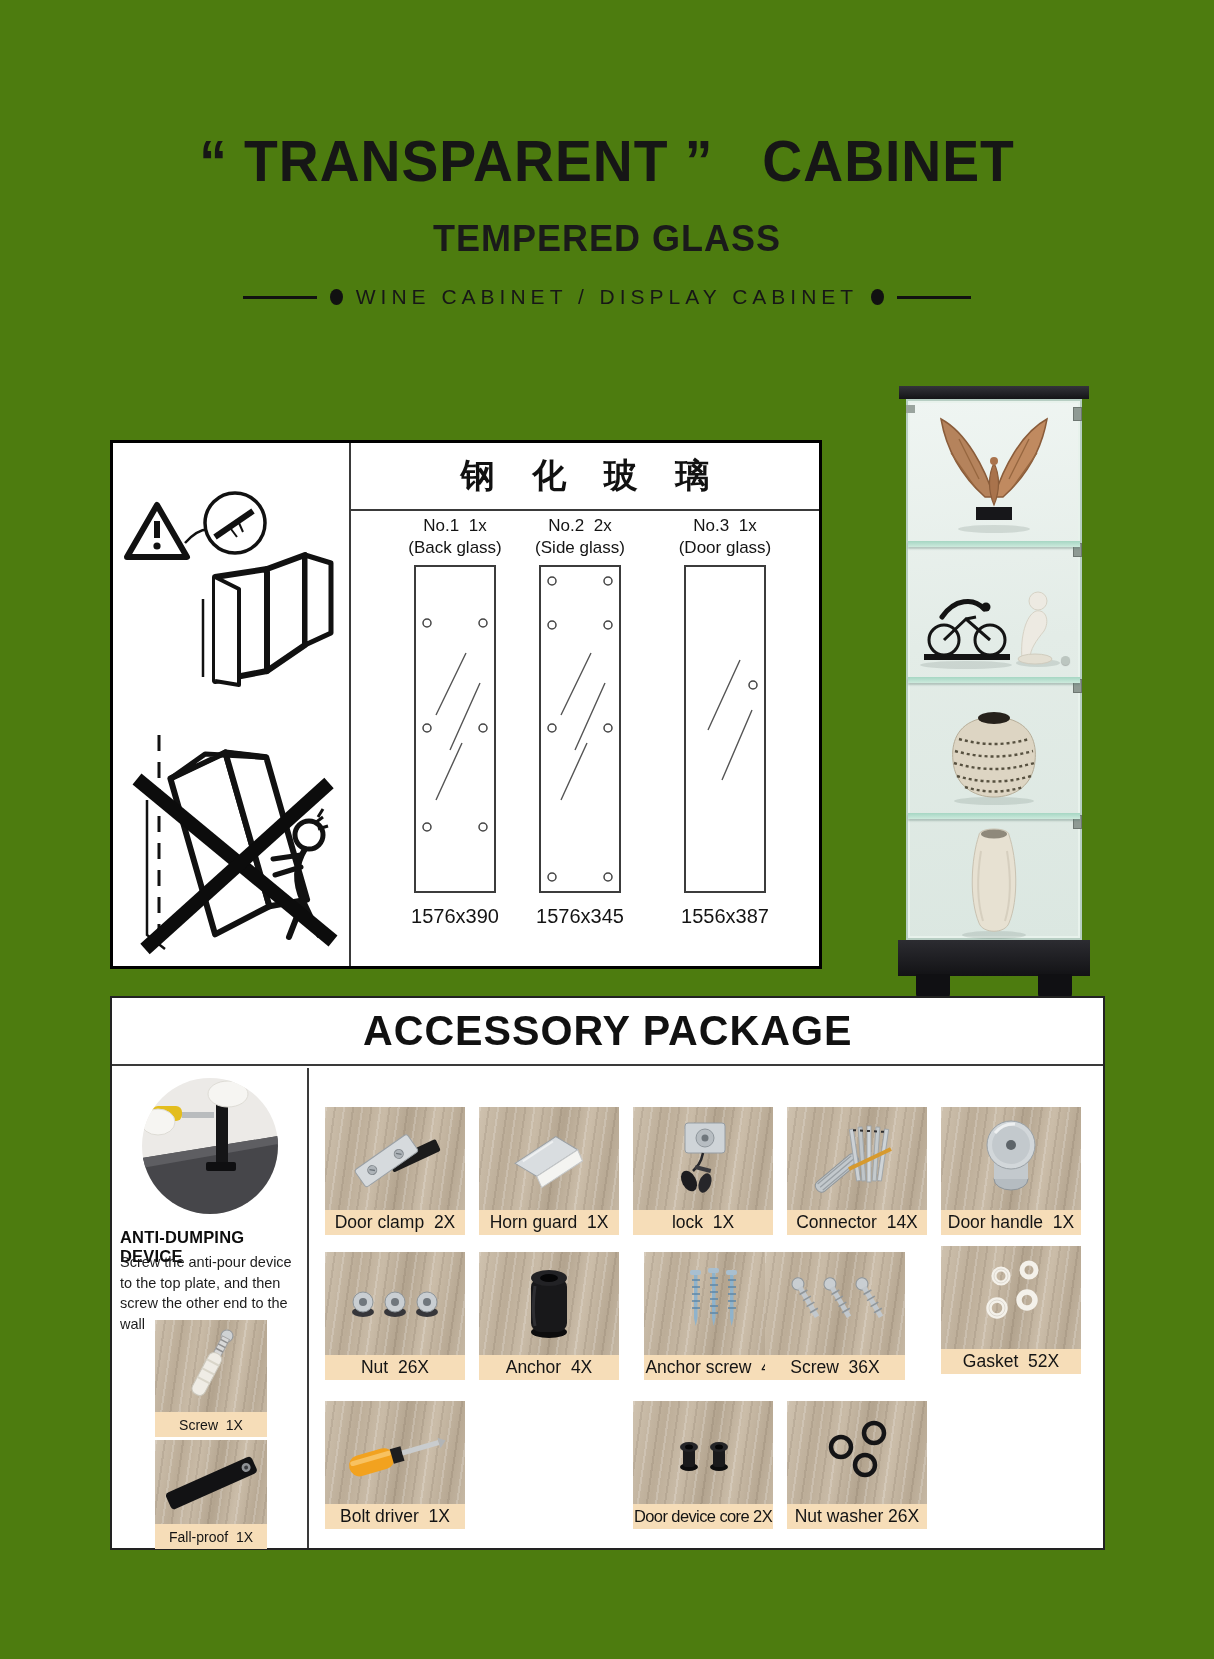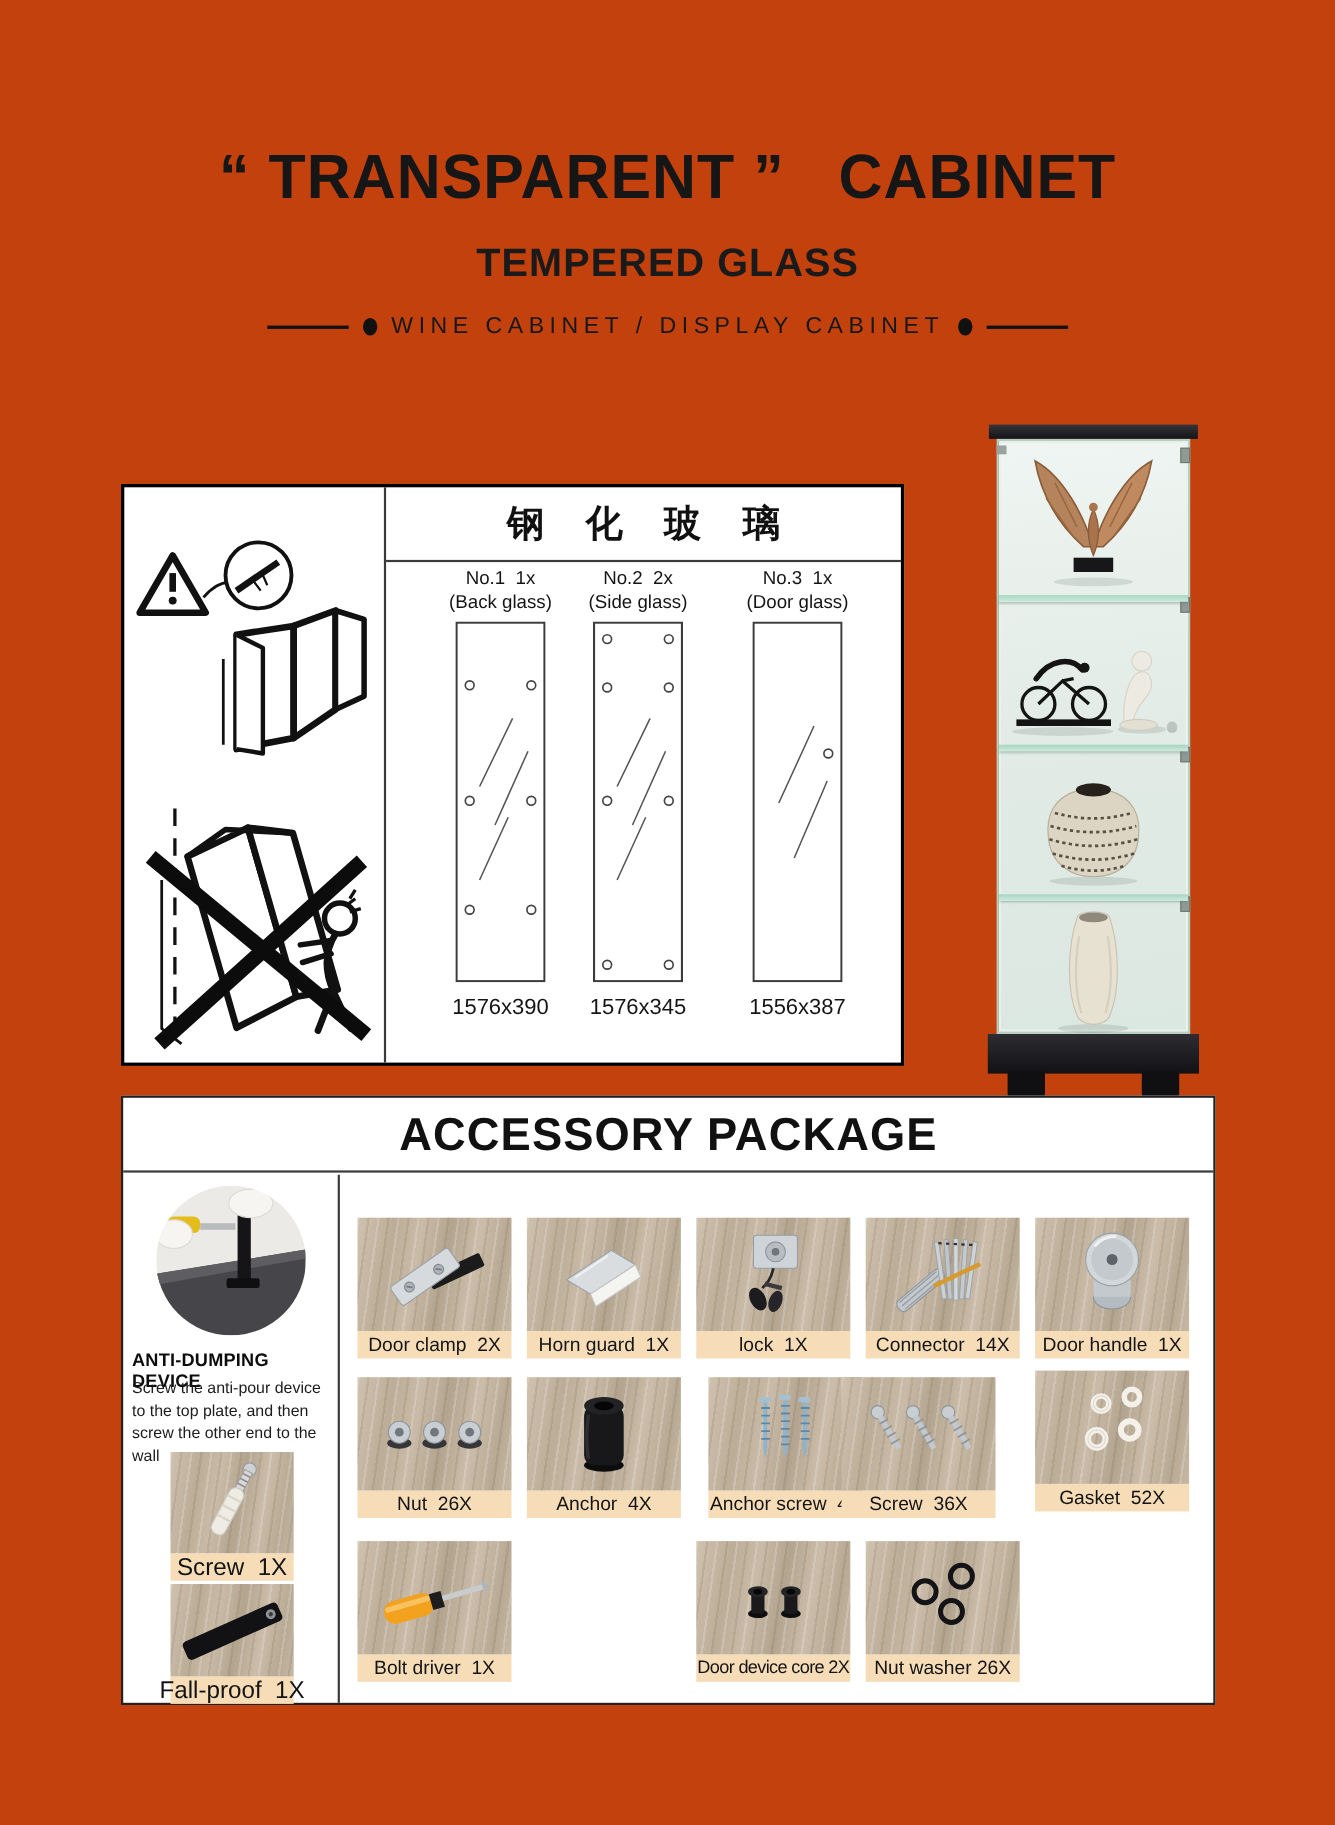--- a/index.html
+++ b/index.html
@@ -1,17 +1,17 @@
 <!DOCTYPE html>
 <html><head>
 <meta charset="utf-8">
 <style>
   * { margin:0; padding:0; box-sizing:border-box; }
   body { background:#ffffff; font-family:"Liberation Sans", sans-serif; color:#111; }
-  .page { position:relative; width:1214px; height:1659px; background:#c2410c; overflow:hidden; }
+  .page { position:relative; width:1214px; height:1659px; background:#4d7c0f; overflow:hidden; }
 
   
   .main-title { position:absolute; top:128px; left:0; width:100%; text-align:center;
     font-size:57px; font-weight:700; letter-spacing:1px; white-space:pre; color:#161616;
     transform:scaleX(.97); }
   .subtitle { position:absolute; top:218px; left:0; width:100%; text-align:center;
     font-size:36px; font-weight:600; letter-spacing:1px; color:#1a1a1a; }
   .tagline-row { position:absolute; top:280px; left:0; width:100%; height:34px;
     display:flex; align-items:center; justify-content:center; gap:13px; }
   .tag-line { width:74px; height:3px; background:#111; }
@@ -63,21 +63,21 @@
     letter-spacing:.2px; color:#0d0d0d; }
   .side-text { position:absolute; left:8px; top:184px; width:182px; font-size:14.5px; line-height:1.42; color:#1c1c1c; }
   .side-card { position:absolute; left:43px; width:112px; }
   .wood { background:
       repeating-linear-gradient(98deg, rgba(255,255,255,.18) 0 2px, rgba(0,0,0,0) 2px 9px, rgba(90,74,58,.12) 9px 11px, rgba(0,0,0,0) 11px 18px),
       linear-gradient(100deg,#cfc2af 0%, #bcad98 22%, #c9bba7 38%, #b3a48f 55%, #cbbda9 72%, #b8a994 88%, #c6b8a4 100%); }
   .side-photo { position:relative; height:92px; overflow:hidden; }
   .side-photo.short { height:84px; }
   .acc-label { height:25px; background:#f6ddb8; display:flex; align-items:center; justify-content:center;
     font-size:17.5px; color:#141414; white-space:pre; }
-  .side-card .acc-label { font-size:22px; }
+  .side-card .acc-label { font-size:14px; }
 
   .acc-card { position:absolute; width:140px; }
   .acc-photo { position:relative; height:103px; overflow:hidden; }
   .acc-photo svg, .side-photo svg { position:absolute; left:50%; top:50%; transform:translate(-50%,-50%); }
   .tight { letter-spacing:-.6px; font-size:16.5px !important; }
 </style>
 </head>
 <body>
 
 <div class="page">

